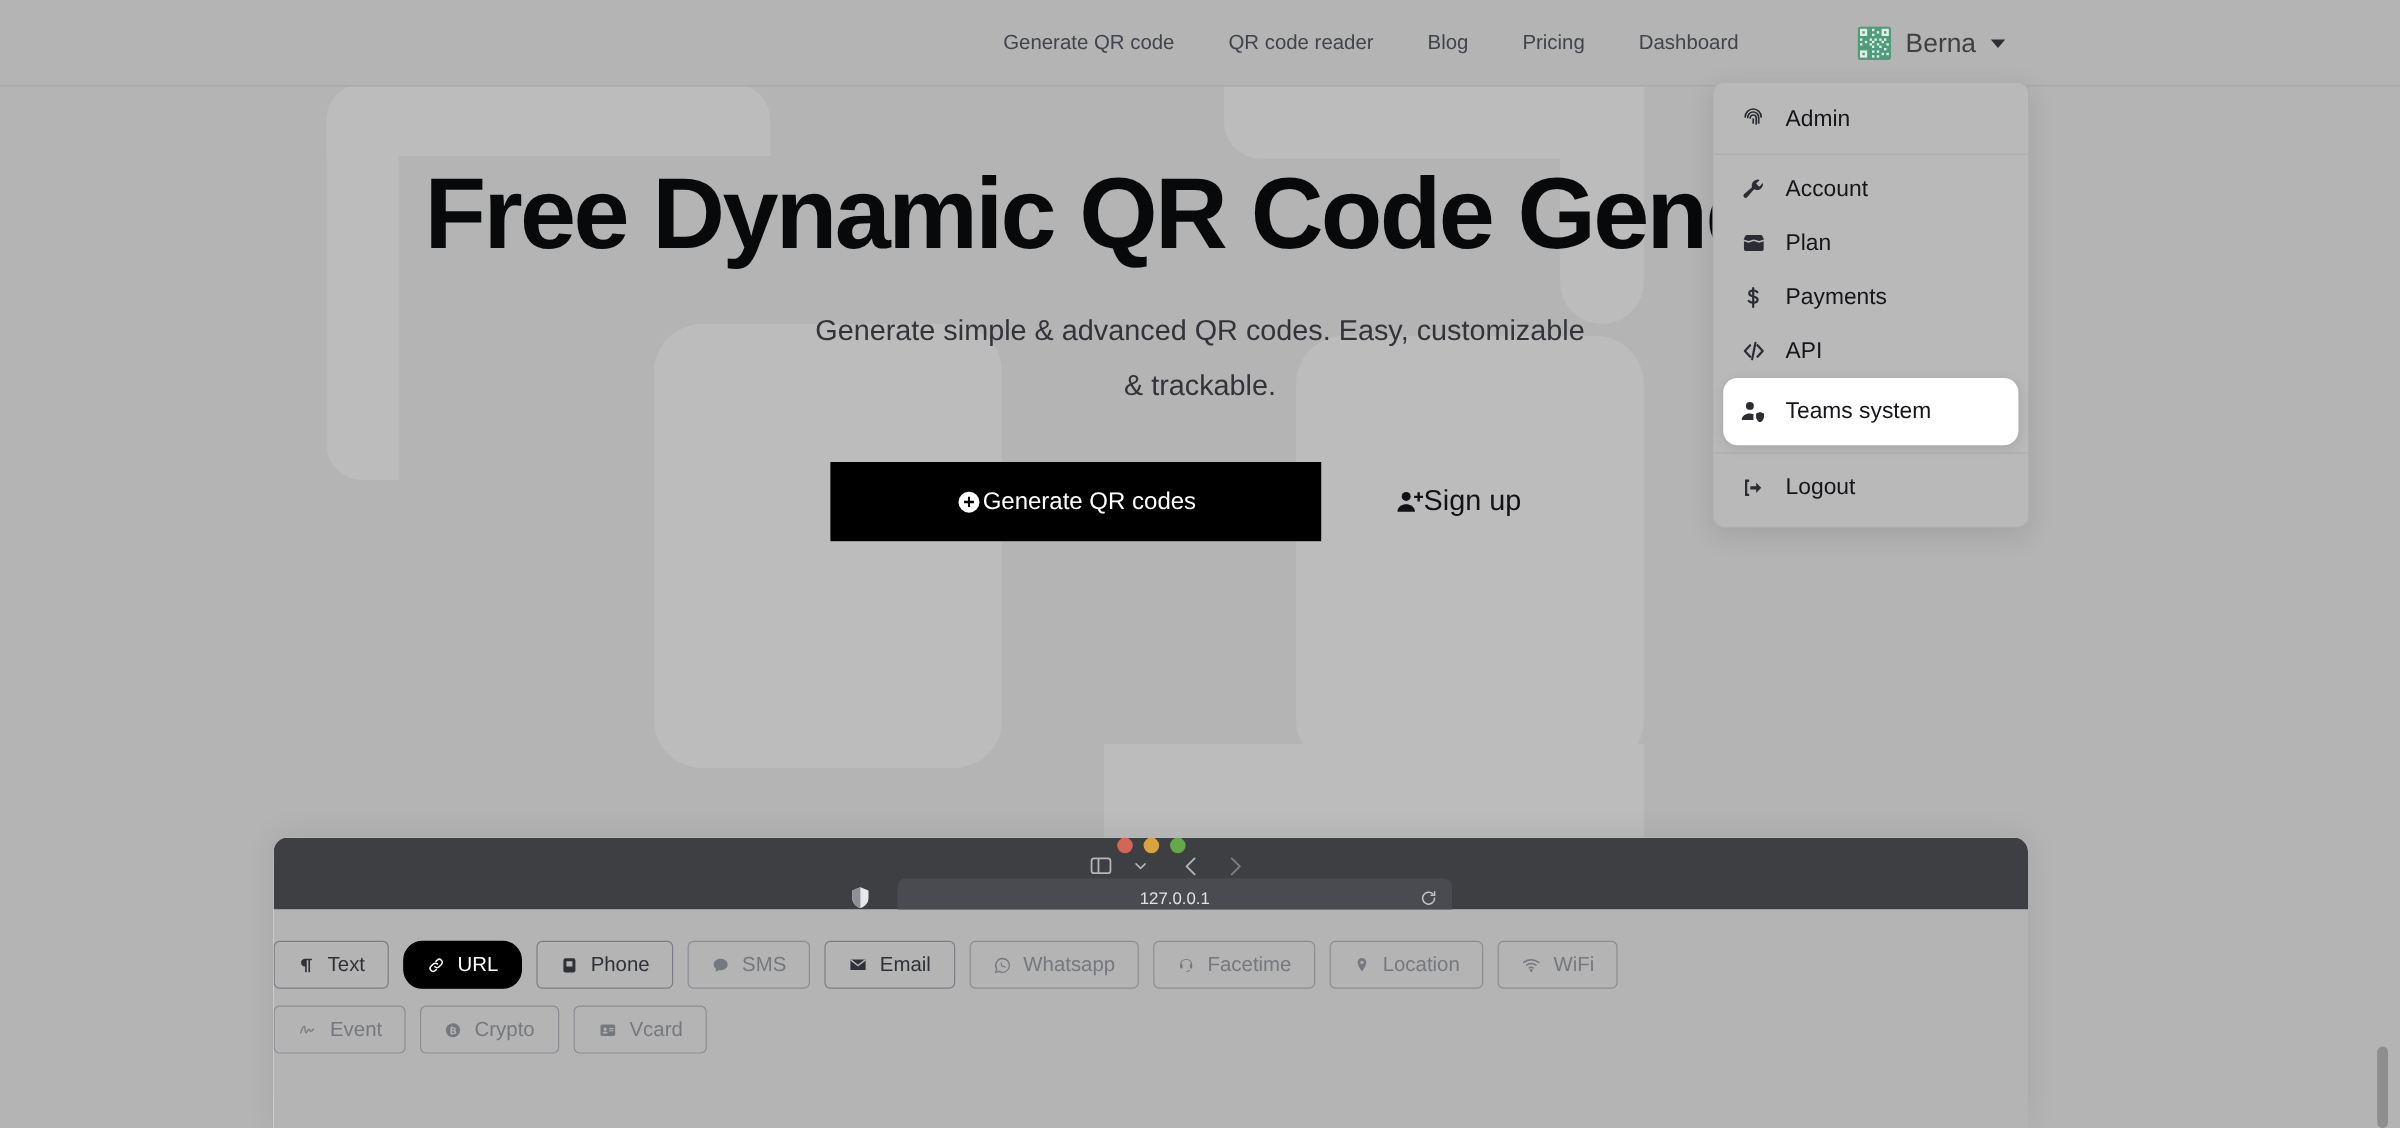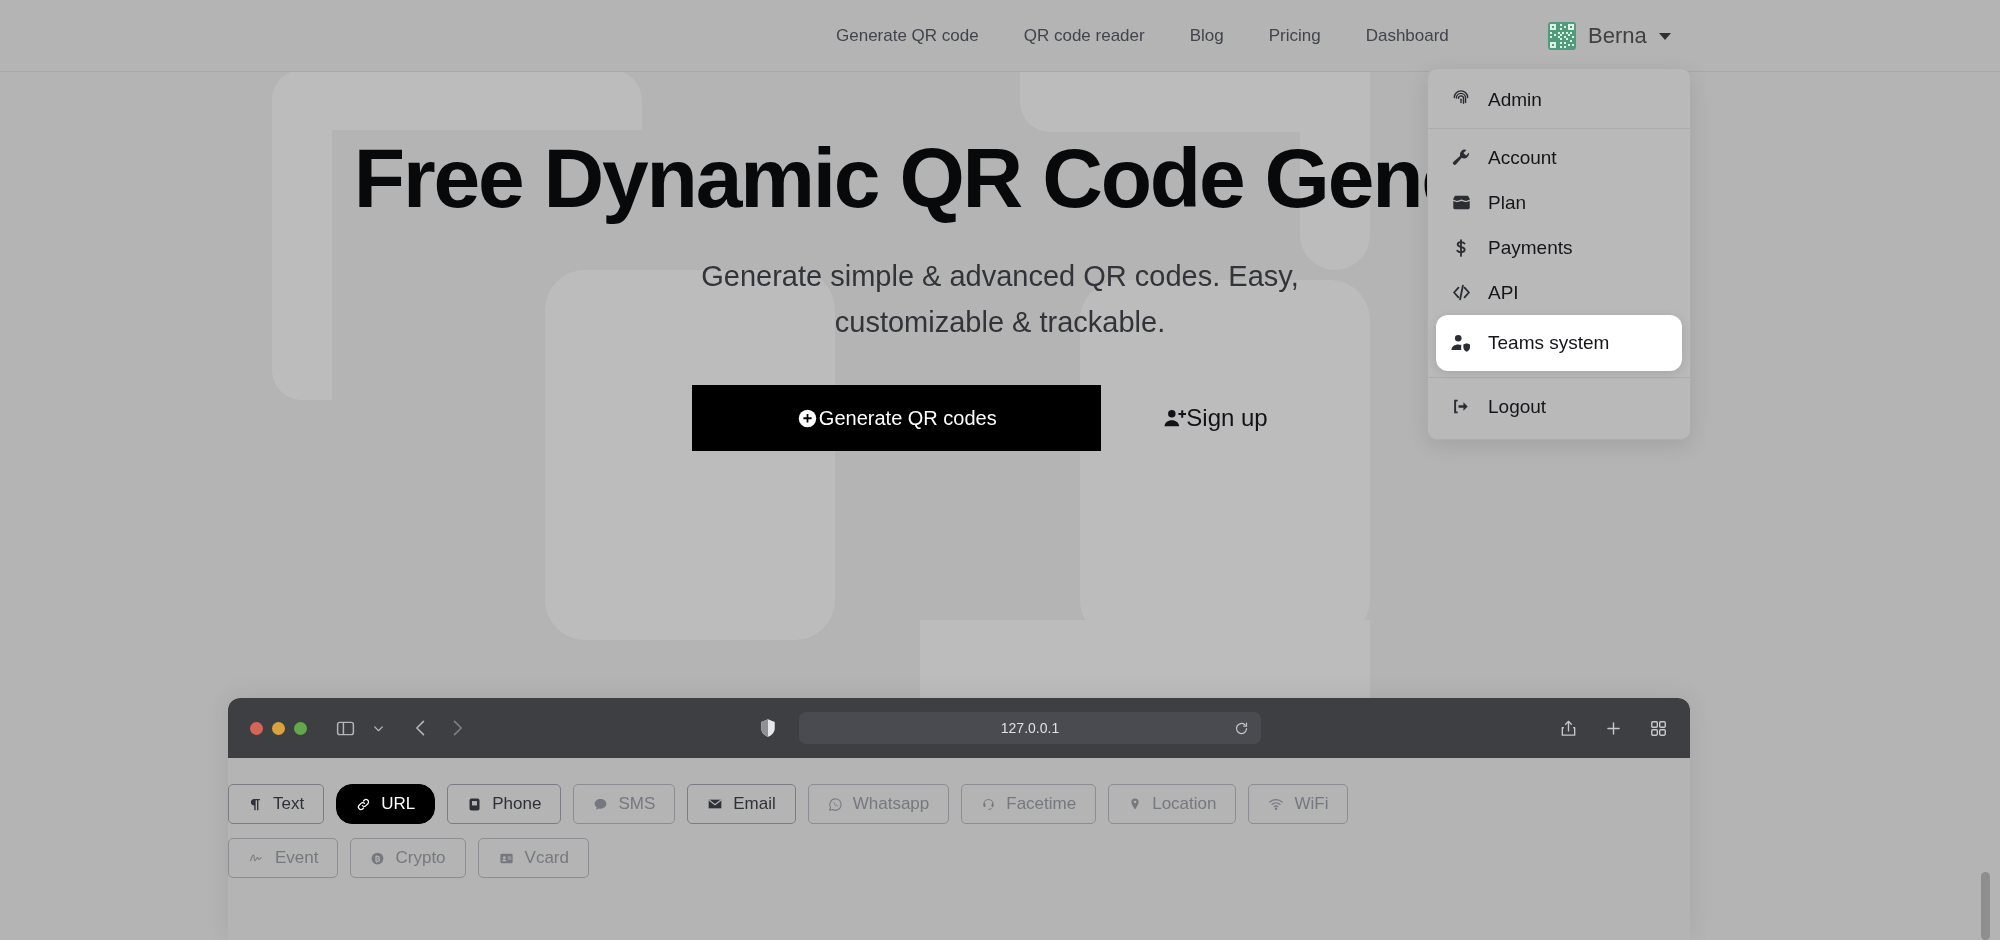--- a/index.html
+++ b/index.html
@@ -164,21 +164,21 @@
     padding-top: 59px;
     font-size: 84px;
     line-height: 96px;
     font-weight: bold;
     color: #08090b;
     letter-spacing: -2.2px;
   }
   #hero-subtitle {
     margin: 27px auto 0 auto;
     width: 660px;
-    font-size: 29px;
+    font-size: 24px;
     line-height: 46px;
     color: #32343a;
   }
   #hero-actions {
     margin-top: 40px;
     display: flex;
     justify-content: center;
     align-items: center;
     gap: 22px;
   }
@@ -223,20 +223,21 @@
     box-shadow: 0 -2px 26px rgba(0,0,0,.08);
     z-index: 10;
   }
   #browser-toolbar {
     height: 60px;
     background: #3e3f43;
     display: flex;
     align-items: center;
     padding: 0 22px;
     gap: 0;
+    flex-direction: column;
   }
   #traffic-lights {
     display: flex;
     gap: 9px;
     align-items: center;
   }
   .tl { width: 13px; height: 13px; border-radius: 50%; }
   .tl-red { background: #d46559; }
   .tl-yellow { background: #d9a23f; }
   .tl-green { background: #63a84b; }

